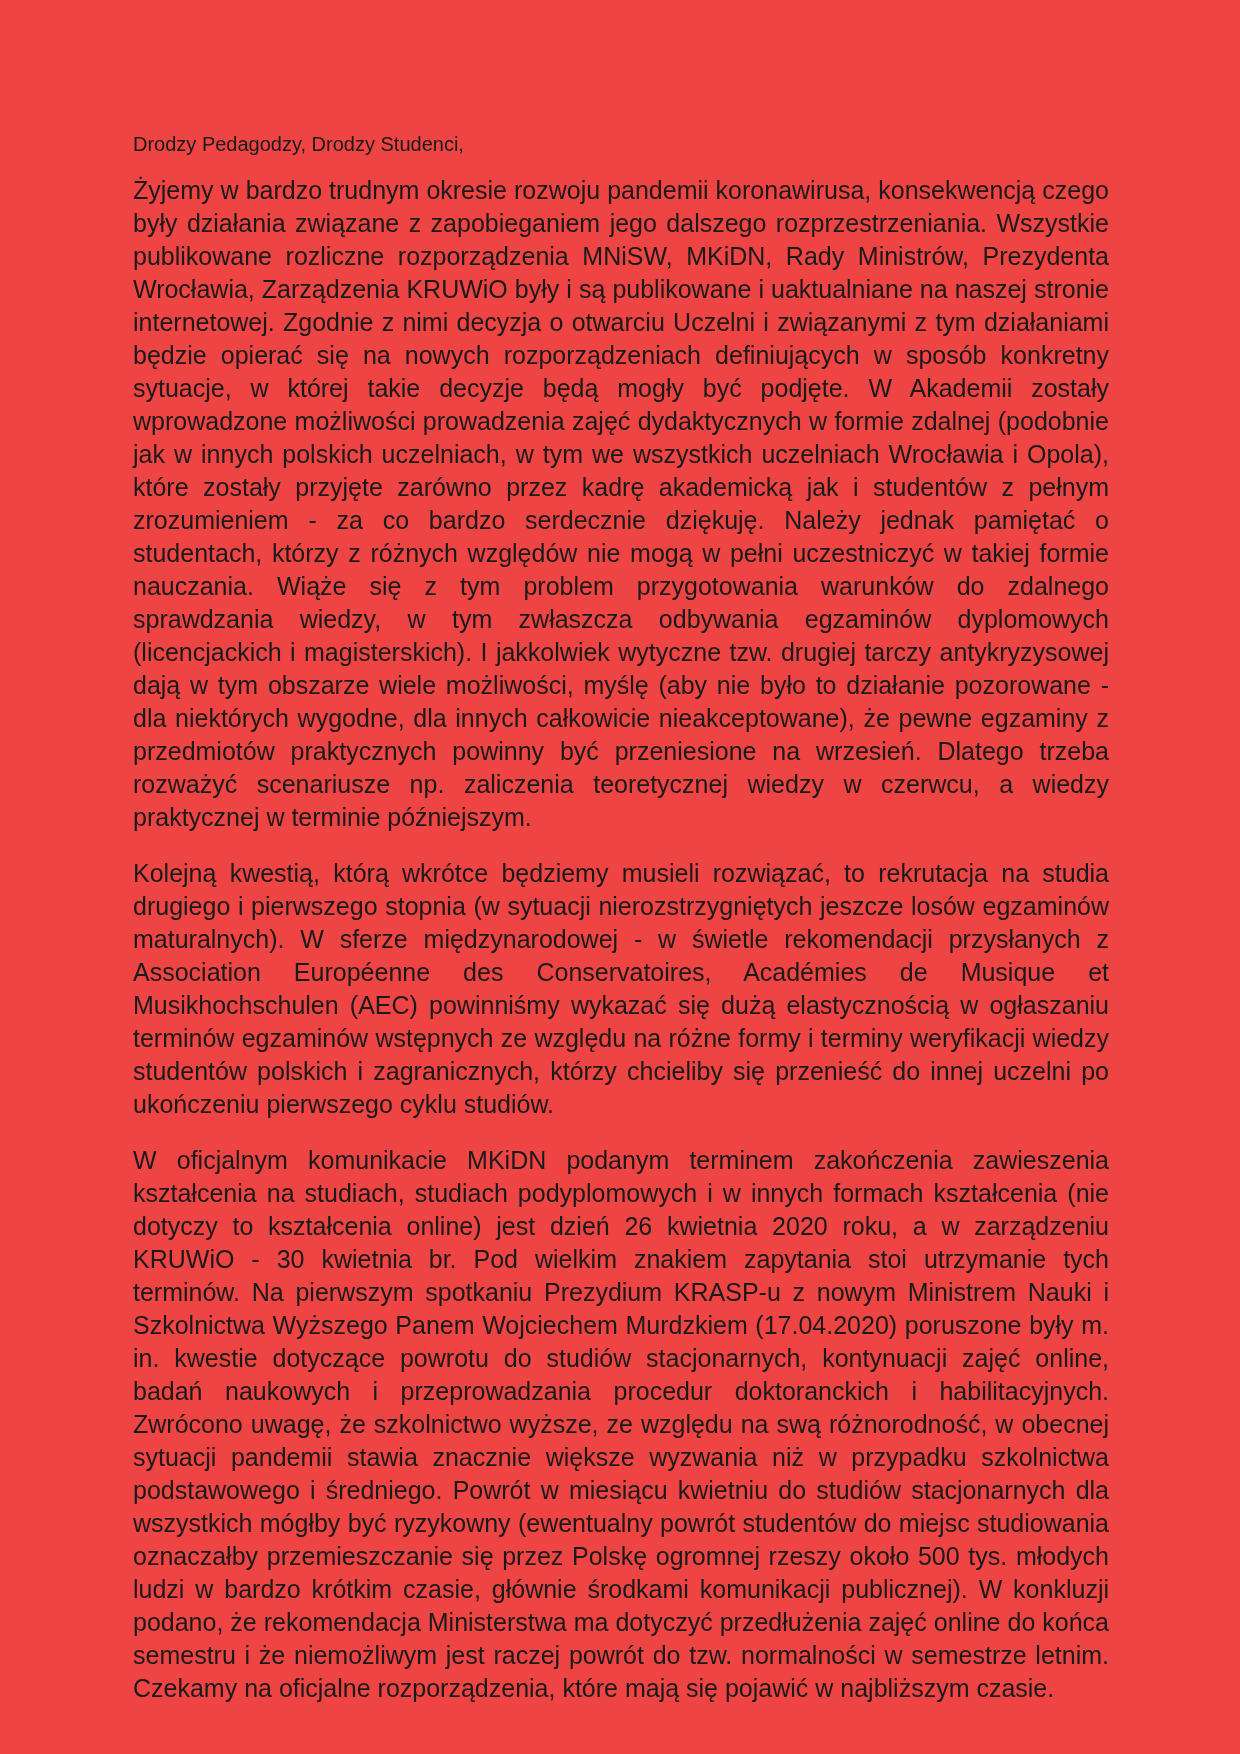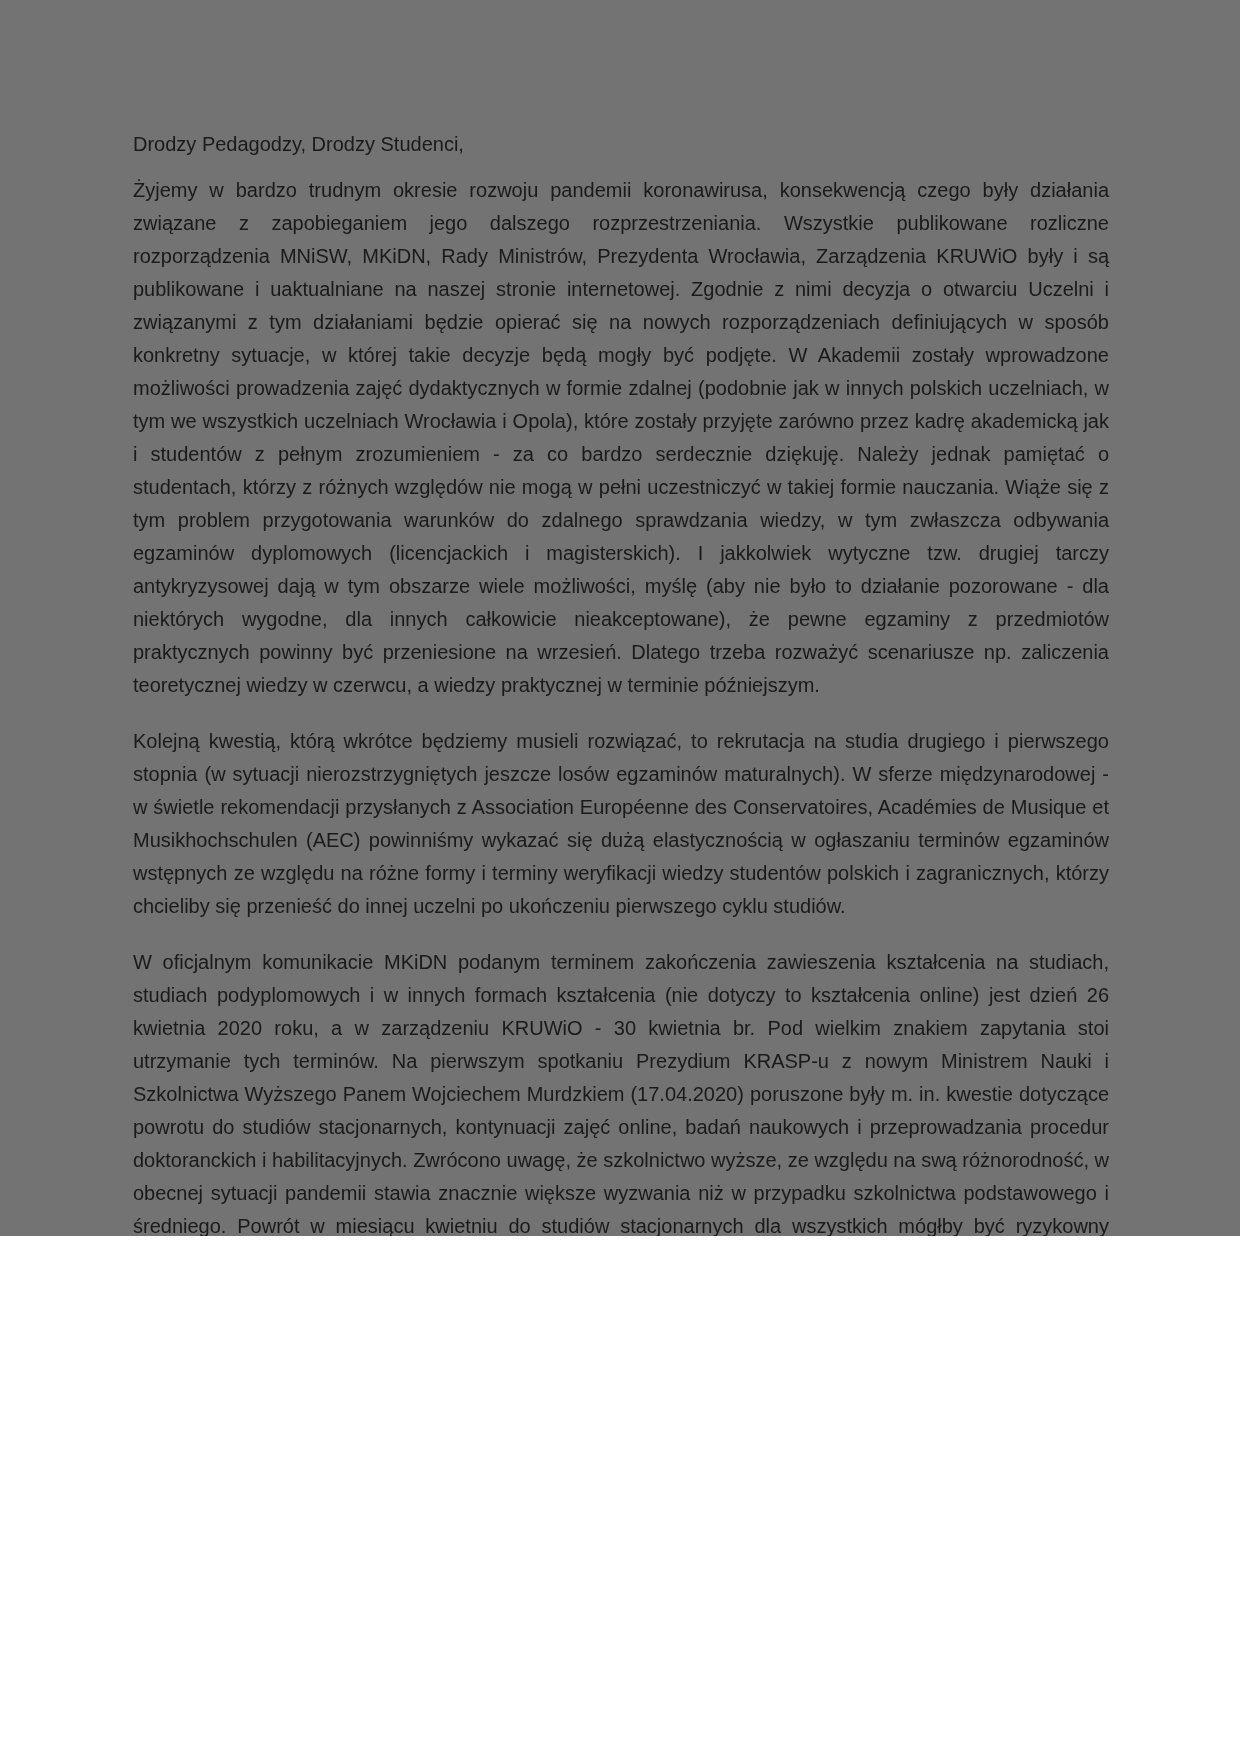--- a/index.html
+++ b/index.html
@@ -3,42 +3,42 @@
 <meta charset="utf-8">
 <style>
   html, body {
     margin: 0;
     padding: 0;
     background: #ffffff;
   }
   .page {
     position: relative;
     width: 1240px;
-    height: 1236px;
-    background: #737373;
+    height: 1754px;
+    background: #ef4444;
     overflow: hidden;
     font-family: "Liberation Sans", sans-serif;
     color: #1a1a1a;
   }
   .content {
     position: absolute;
     left: 133px;
     top: 128px;
     width: 976px;
   }
   .salutation {
     margin: 0 0 13px 0;
     font-size: 20px;
     line-height: 33px;
     text-align: left;
     color: #1a1a1a;
   }
   .para {
     margin: 0 0 23px 0;
-    font-size: 20px;
+    font-size: 25px;
     line-height: 33px;
     text-align: justify;
     text-justify: inter-word;
     color: #1a1a1a;
   }
   .para.cut-off {
     
     text-align-last: justify;
     margin-bottom: 0;
   }

